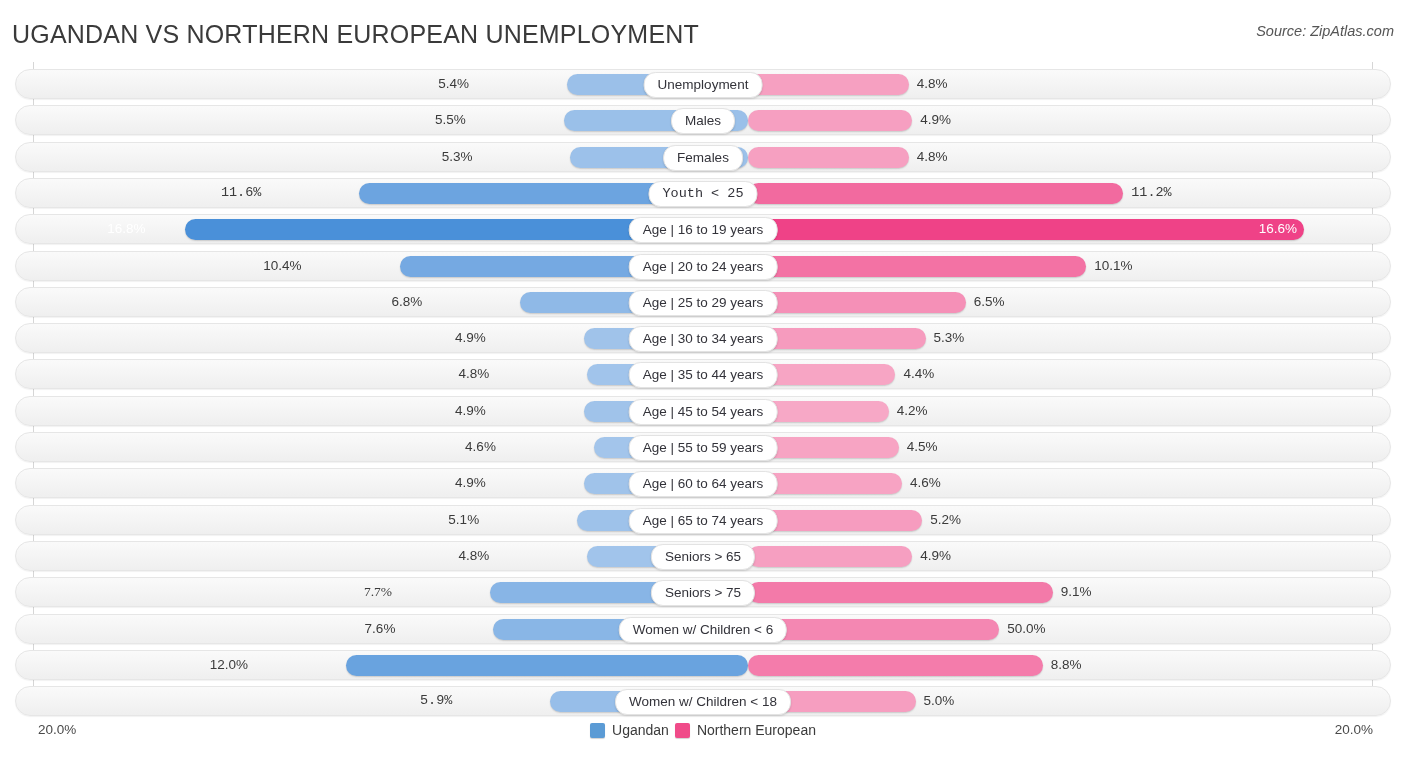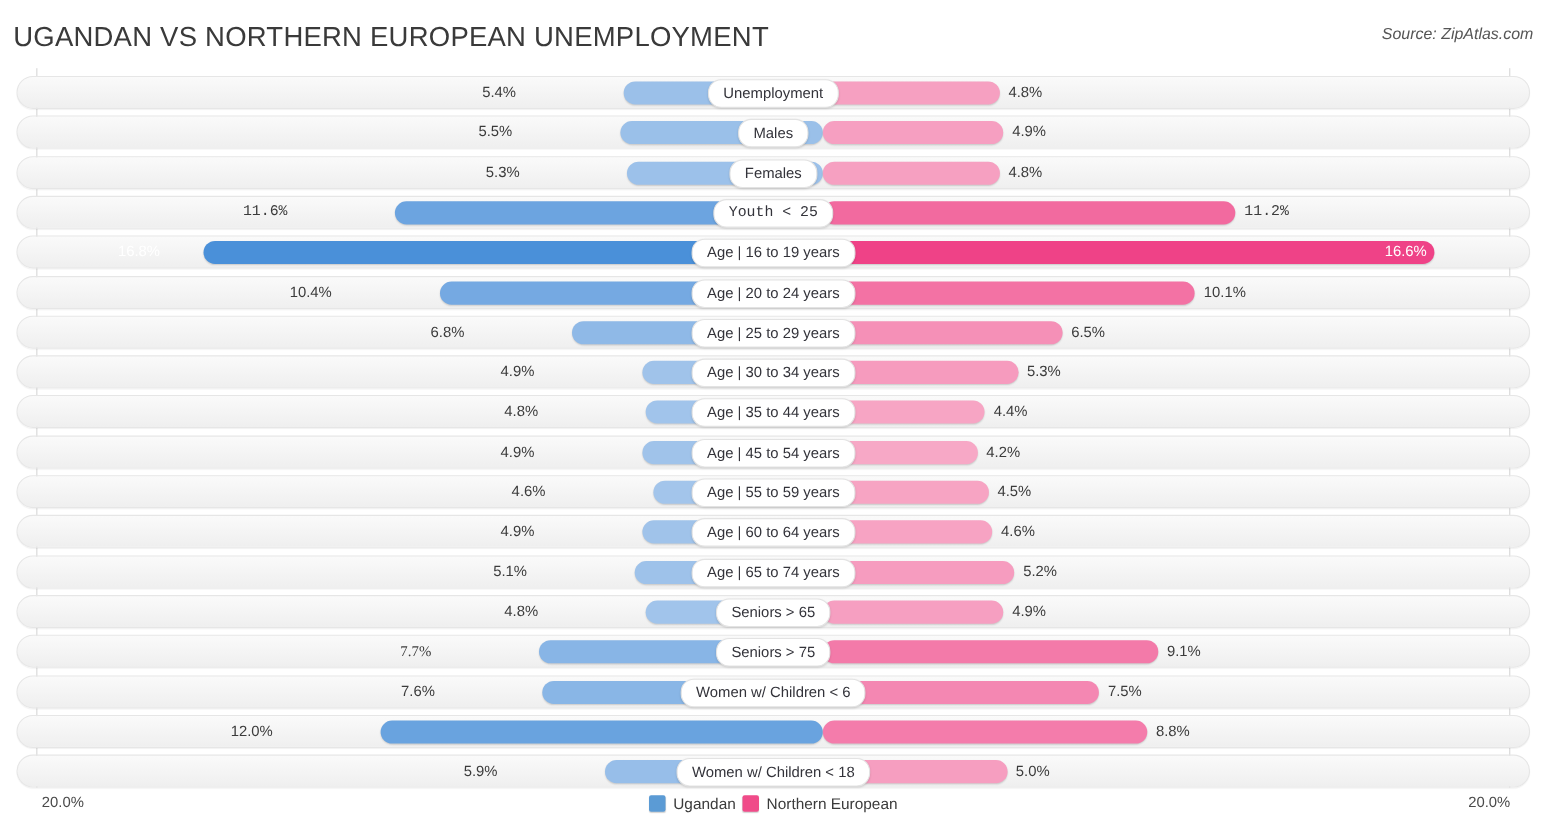--- a/index.html
+++ b/index.html
@@ -214,35 +214,35 @@
         <div class="bar bar-right" style="left: 715px; width: 304.85px; background: rgb(243, 122, 169);"></div>
         <div class="val val-left" style="left: 289.05px; width: 70px; font-family: Liberation Serif, serif;">7.7%</div>
         <div class="val val-right" style="left: 1027.85px; width: 70px;">9.1%</div>
         <div class="pill">Seniors &gt; 75</div>
       </div>
       <div class="row" style="top: 551.5px;">
         <div class="row-track"></div>
         <div class="bar bar-left" style="right: 625px; width: 254.6px; background: rgb(137, 182, 230);"></div>
         <div class="bar bar-right" style="left: 715px; width: 251.25px; background: rgb(244, 135, 178);"></div>
         <div class="val val-left" style="left: 292.4px; width: 70px;">7.6%</div>
-        <div class="val val-right" style="left: 974.25px; width: 70px;">7.5%</div>
+        <div class="val val-right" style="left: 974.25px; width: 70px;">50.0%</div>
         <div class="pill">Women w/ Children &lt; 6</div>
       </div>
       <div class="row" style="top: 587.8px;">
         <div class="row-track"></div>
         <div class="bar bar-left" style="right: 625px; width: 402px; background: rgb(105, 163, 223);"></div>
         <div class="bar bar-right" style="left: 715px; width: 294.8px; background: rgb(244, 124, 171);"></div>
         <div class="val val-left" style="left: 145px; width: 70px;">12.0%</div>
         <div class="val val-right" style="left: 1017.8px; width: 70px;">8.8%</div>
       </div>
       <div class="row" style="top: 624.1px;">
         <div class="row-track"></div>
         <div class="bar bar-left" style="right: 625px; width: 197.65px; background: rgb(151, 190, 233);"></div>
         <div class="bar bar-right" style="left: 715px; width: 167.5px; background: rgb(246, 158, 192);"></div>
-        <div class="val val-left" style="left: 349.35px; width: 70px;">5.9%</div>
+        <div class="val val-left" style="left: 349.35px; width: 70px; font-family: Liberation Mono, monospace;">5.9%</div>
         <div class="val val-right" style="left: 890.5px; width: 70px;">5.0%</div>
         <div class="pill">Women w/ Children &lt; 18</div>
       </div>
     </div>
 </div>
 
 <div id="tick-left">20.0%</div>
 <div id="tick-right">20.0%</div>
 
 <div id="legend">

